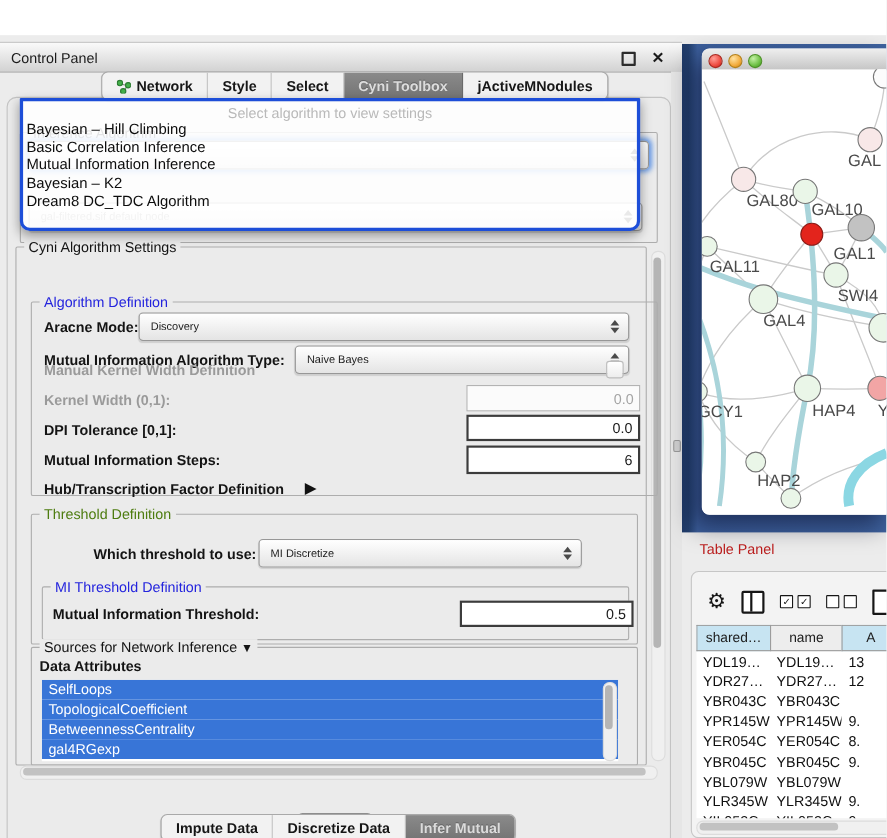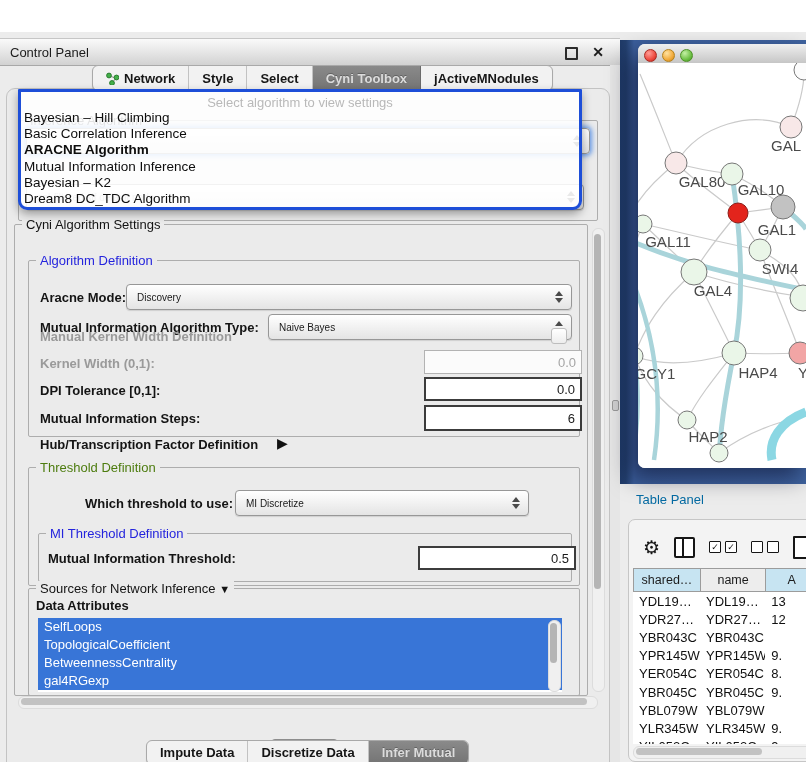--- a/index.html
+++ b/index.html
@@ -69,21 +69,21 @@
   .netwin{position:absolute;left:18px;top:4px;width:170px;height:424px;border-radius:7px 0 0 7px;
       box-shadow:-8px 10px 22px rgba(0,0,25,.5);background:#fff;overflow:hidden;}
   .nw-titlebar{position:absolute;left:0;top:0;width:100%;height:19px;
       background:linear-gradient(#efefef,#c6c6c6);border-bottom:1px solid #949494;}
   .light{position:absolute;top:4.5px;width:11px;height:11px;border-radius:50%;}
   .l-red{left:6px;background:radial-gradient(circle at 35% 30%,#ff9d96,#ee4b40 60%,#b8211c);border:.5px solid #a82a22;}
   .l-yellow{left:24px;background:radial-gradient(circle at 35% 30%,#ffe2a0,#f2ab3c 60%,#c27d14);border:.5px solid #b4821d;}
   .l-green{left:42px;background:radial-gradient(circle at 35% 30%,#c4f0a5,#6ec045 60%,#3f8f22);border:.5px solid #4d9127;}
   .nw-content{position:absolute;left:0;top:19px;width:170px;height:405px;background:#fff;}
   
-  .tp-title{position:absolute;left:636px;top:460px;font-size:13px;color:#0369a1;}
+  .tp-title{position:absolute;left:636px;top:460px;font-size:13px;color:#b91c1c;}
   .tp-box{position:absolute;left:628px;top:487px;width:190px;height:241px;background:#f3f3f3;
       border:1px solid #c6c6c6;border-radius:7px;}
   .tp-toolbar{position:absolute;left:14px;top:14px;height:26px;display:flex;align-items:center;gap:14px;}
   .gear{font-size:19px;color:#161616;line-height:19px;}
   .ic-cols{width:17px;height:17px;border:2.5px solid #161616;border-radius:2px;position:relative;background:#fff;}
   .ic-cols::after{content:"";position:absolute;left:5.5px;top:0;width:2.5px;height:100%;background:#161616;}
   .ckrow{display:flex;gap:4px;}
   .ck{width:10px;height:10px;border:1.5px solid #161616;border-radius:1px;font-size:9px;line-height:10px;text-align:center;color:#161616;background:#fff;}
   .ic-doc{width:15px;height:19px;border:2px solid #161616;border-radius:1px;background:#fff;}
   .tbl{position:absolute;left:4px;top:48px;width:184px;overflow:hidden;}
@@ -149,35 +149,34 @@
         <i class="arr-up"></i>
         <i class="arr-dn"></i>
       </span>
   </div>
 
   <div class="popup">
     <div class="prompt">Select algorithm to view settings</div>
     <div id="popupItems">
         <div class="pi">Bayesian – Hill Climbing</div>
         <div class="pi">Basic Correlation Inference</div>
-        <div class="pi b">ARACNE Algorithm</div>
         <div class="pi">Mutual Information Inference</div>
         <div class="pi">Bayesian – K2</div>
         <div class="pi">Dream8 DC_TDC Algorithm</div>
       </div>
   </div>
 
   <div class="grp" style="left:14px;top:192px;width:572px;height:470px;">
     <span class="gt t-black">Cyni Algorithm Settings</span>
   </div>
   <div class="vscroll" style="left:592px;top:196px;height:462px;">
     <div class="vthumb" style="top:5px;height:355px;"></div>
   </div>
 
-  <div class="grp" style="left:28px;top:228px;width:550px;height:175px;">
+  <div class="grp" style="left:28px;top:242px;width:550px;height:175px;padding-left:18px;">
     <span class="gt t-blue">Algorithm Definition</span>
   </div>
   <span class="lbl" style="left:40px;top:258px;">Aracne Mode:</span>
   <div class="combo" style="left:126px;top:252px;width:444px;">
     <span class="cv">Discovery</span>
     <span class="spin">
         <i class="arr-up"></i>
         <i class="arr-dn"></i>
       </span>
   </div>

